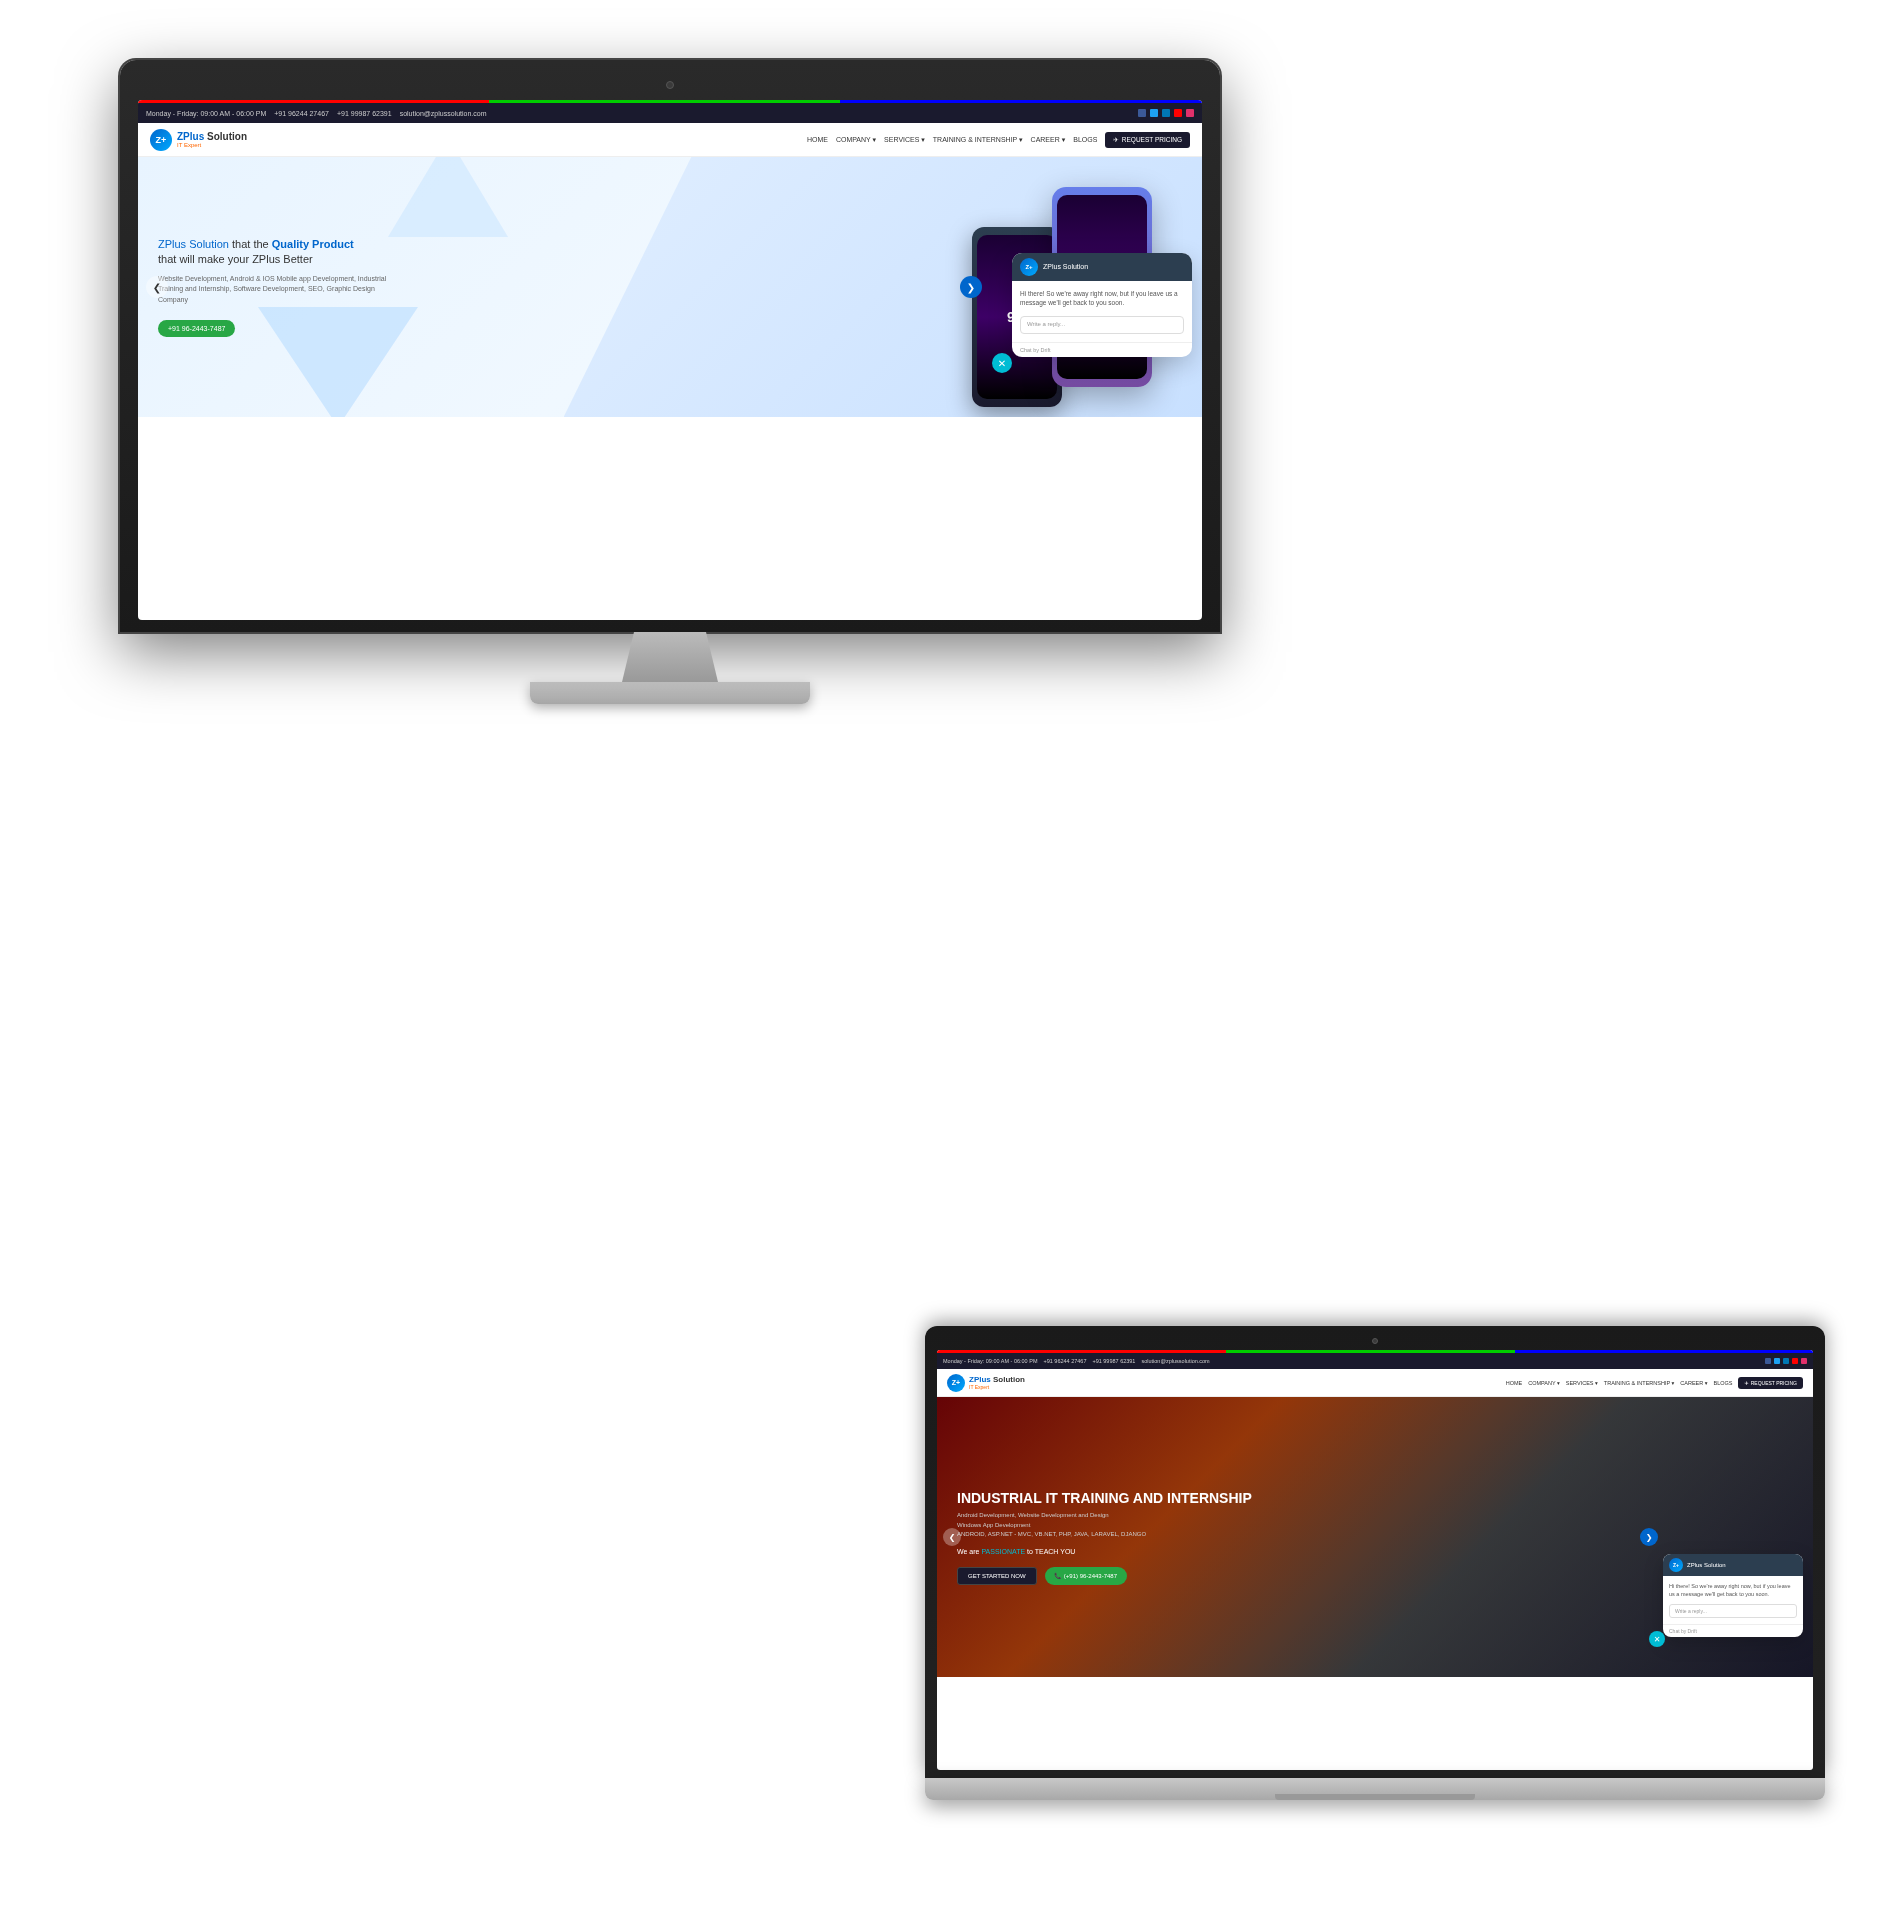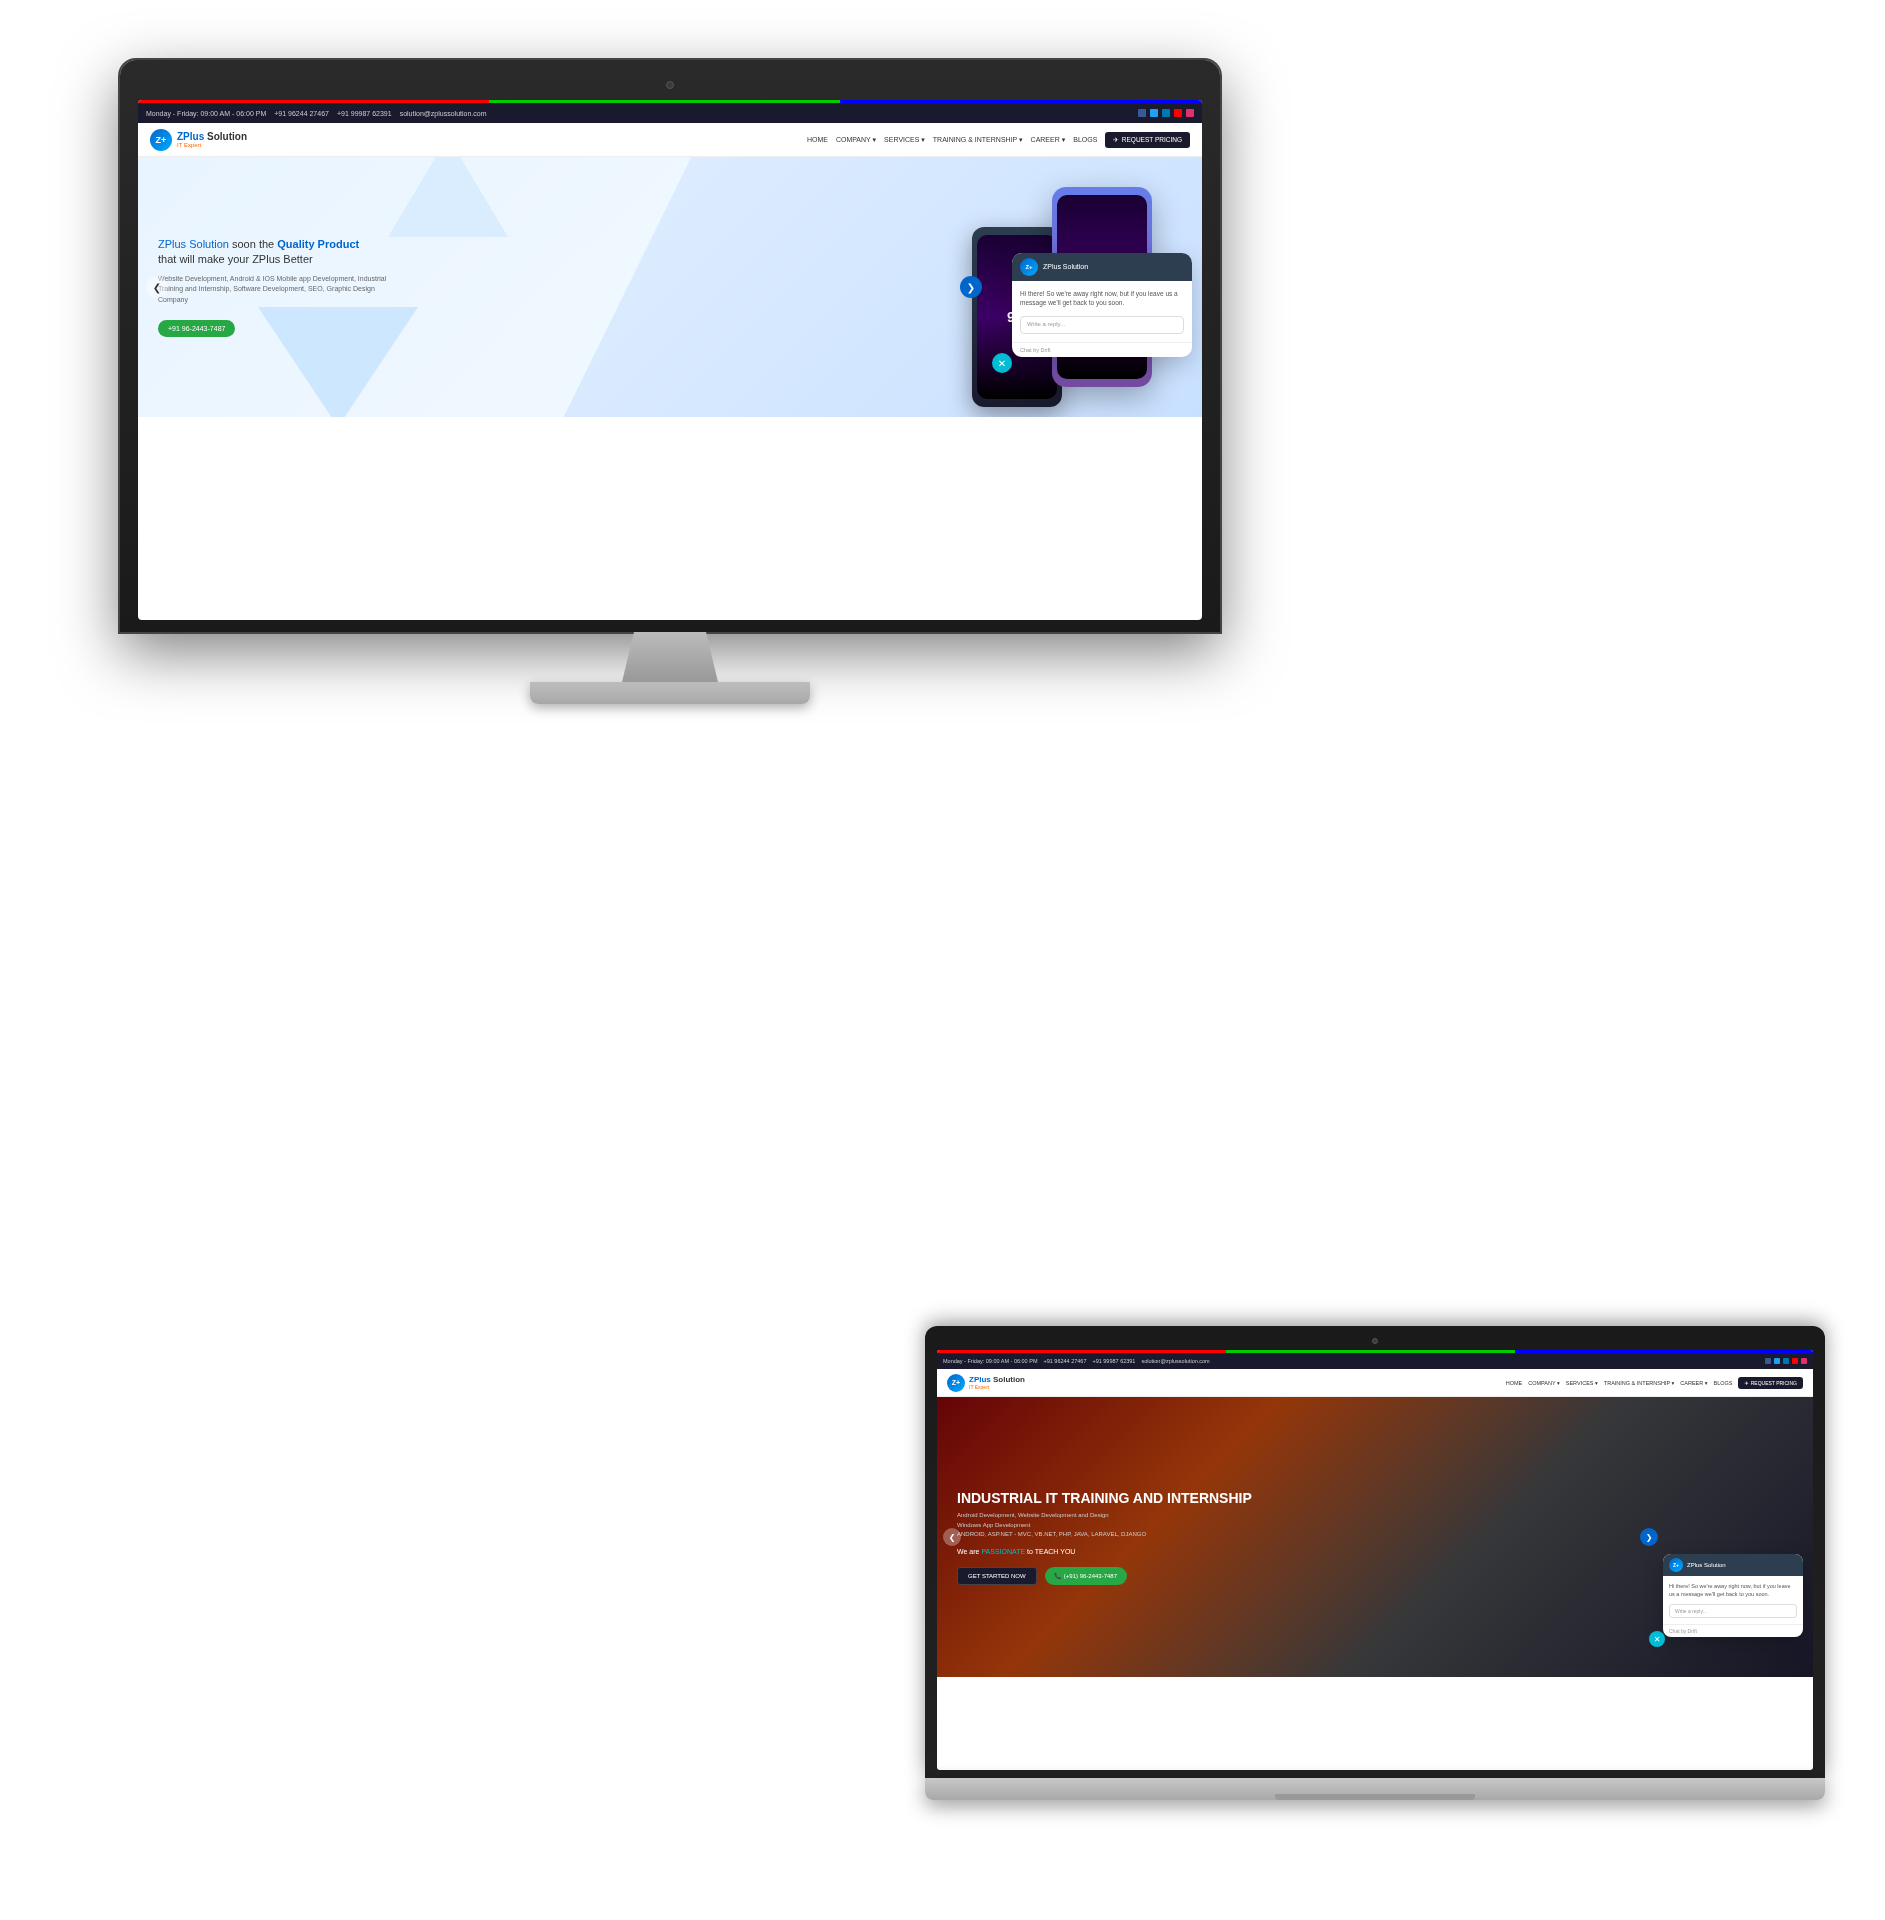--- a/index.html
+++ b/index.html
@@ -765,21 +765,21 @@
           <div class="hero-triangle-1"></div>
           <div class="hero-triangle-2"></div>
 
           <div class="desktop-prev-btn">
             <span>❮</span>
           </div>
 
           <div class="hero-content">
             <div class="hero-title">
               <span style="color:#0066cc;">ZPlus Solution</span>
-              <span> soon the </span>
+              <span> that the </span>
               <strong>Quality Product</strong><br>
               <span>that will make your ZPlus Better</span>
             </div>
             <div class="hero-subtitle">Website Development, Android &amp; IOS Mobile app Development, Industrial Training and Internship, Software Development, SEO, Graphic Design Company</div>
             <div class="btn-phone">
               <span>+91 96-2443-7487</span>
             </div>
           </div>
 
           <div class="hero-phone-mockups">

